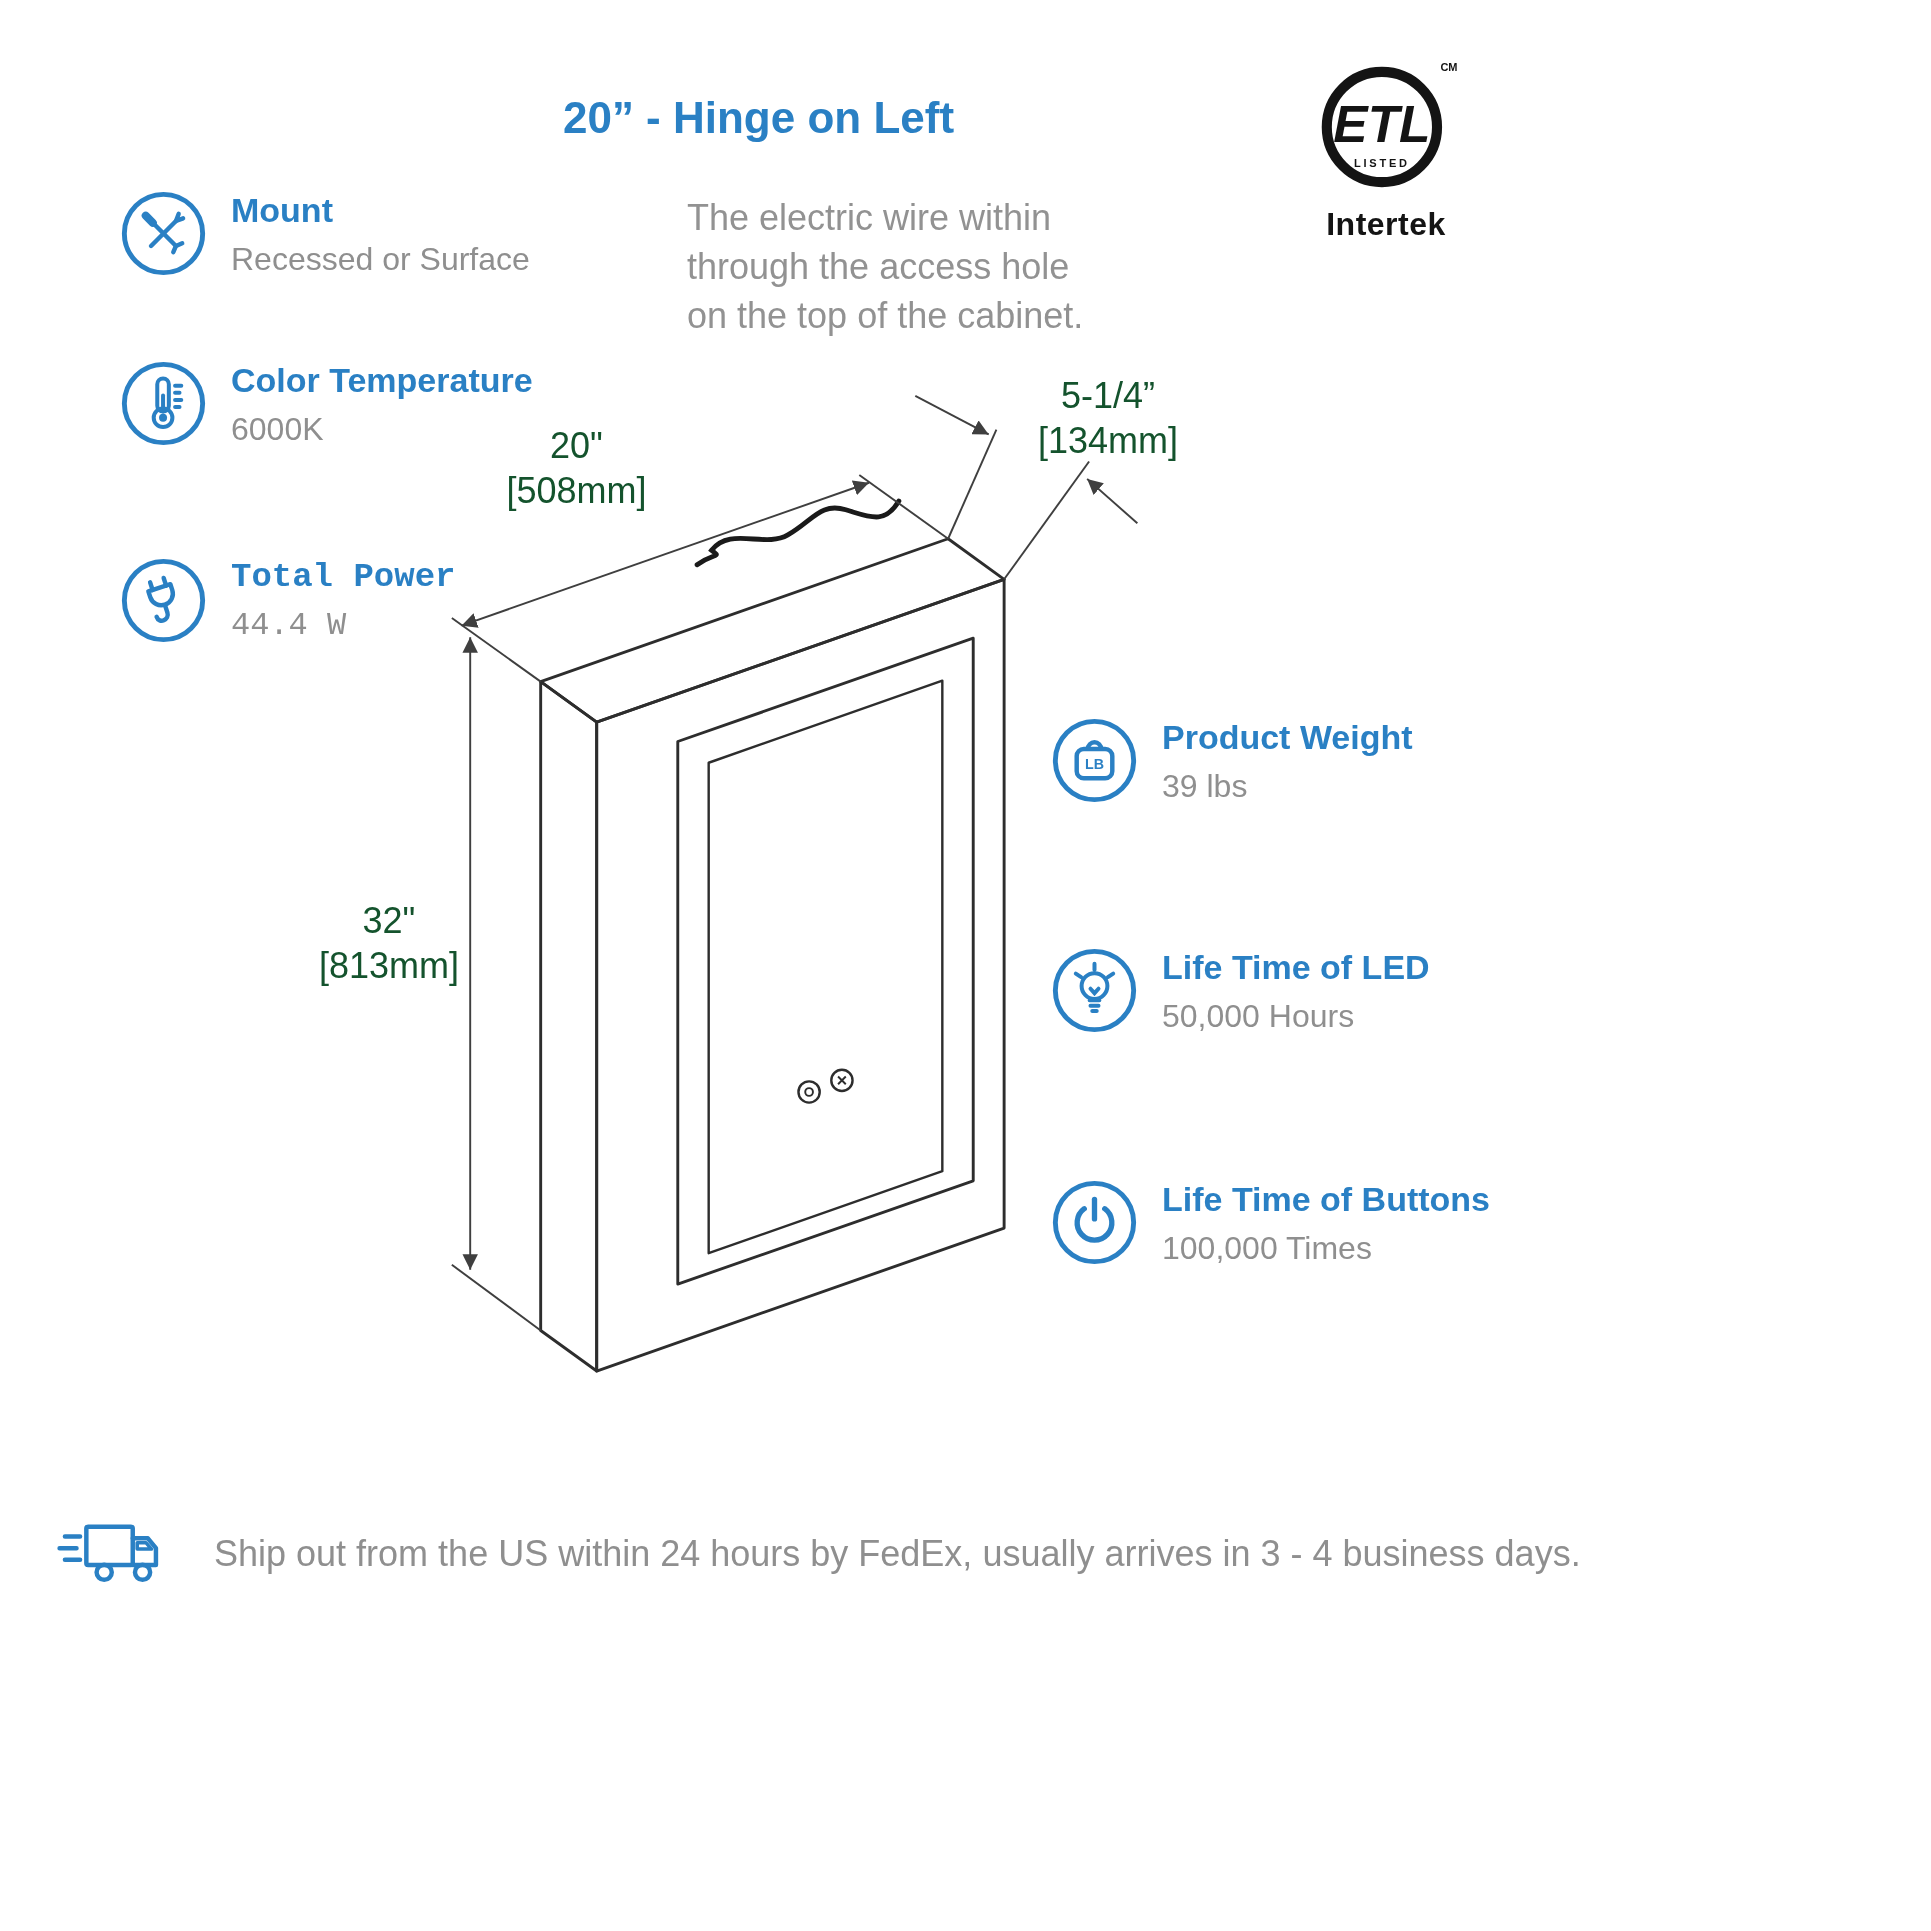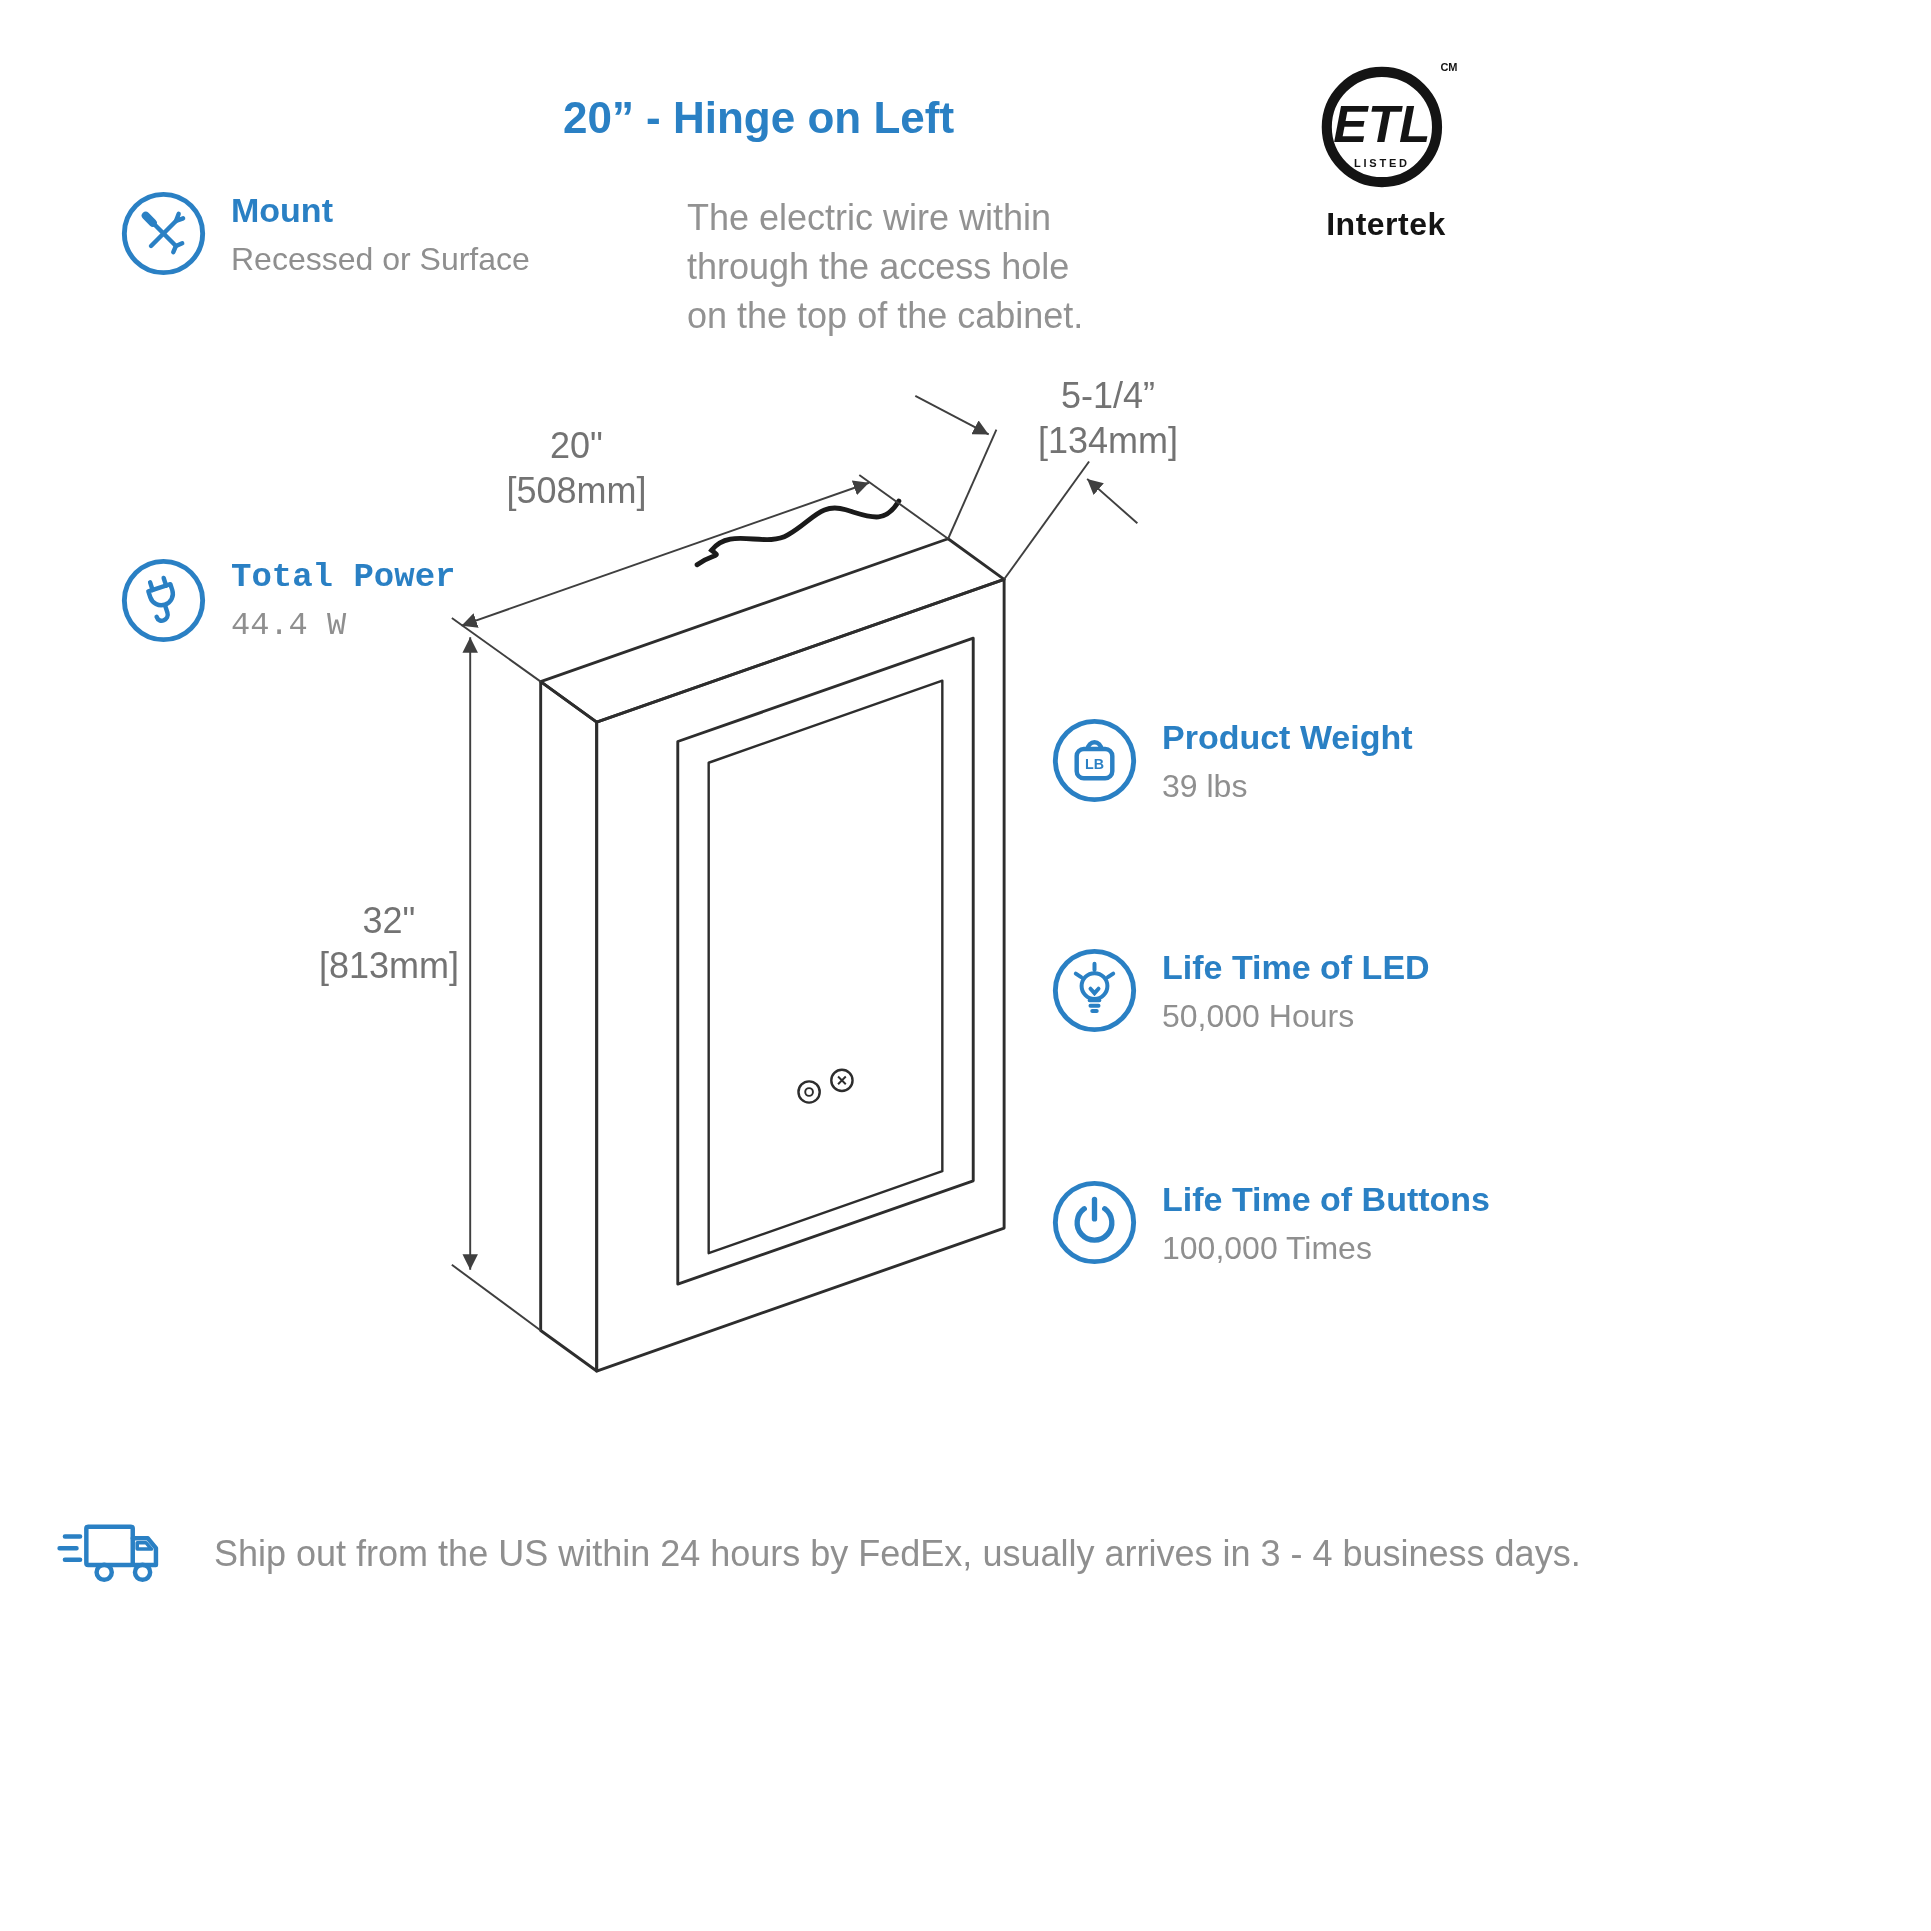--- a/index.html
+++ b/index.html
@@ -12,21 +12,21 @@
   .note { position:absolute; left:687px; top:193px; width:521px; font-size:36px;
           line-height:49px; color:#929292; white-space:pre-line; }
 
   .spec { position:absolute; display:flex; gap:23px; }
   .spec-icon { width:89px; height:89px; flex:0 0 auto; }
   .spec-icon svg { width:100%; height:100%; display:block; }
   .spec-text { display:flex; flex-direction:column; padding-top:1.9px; }
   .spec-label { font-size:34px; font-weight:bold; color:#2a80c4; }
   .spec-value { font-size:32px; color:#8f8f8f; margin-top:11.6px; }
 
-  .dim { position:absolute; text-align:center; font-size:36px; color:#737373; line-height:45px; }
+  .dim { position:absolute; text-align:center; font-size:36px; color:#14532d; line-height:45px; }
 
   .drawing { position:absolute; left:0; top:0; width:1931px; height:1931px; pointer-events:none; }
 
   .etl { position:absolute; left:1309px; top:58px; width:154px; text-align:center; }
   .etl svg { width:147px; height:138px; display:block; margin:0 auto; }
   .etl-brand { font-size:32px; font-weight:bold; color:#141414; margin-top:9.7px; letter-spacing:0.5px; }
 
   .ship { position:absolute; left:56px; top:1512px; display:flex; align-items:center; gap:42px; }
   .ship-icon { width:116px; height:83px; flex:0 0 auto; }
   .ship-icon svg { width:100%; height:100%; display:block; }
@@ -65,20 +65,38 @@
           <path d="M64 64 L71 61 M64 64 L61 71"></path>
         </g>
       </svg>
     </span>
     <span class="spec-text">
       <span class="spec-label">Mount</span>
       <span class="spec-value">Recessed or Surface</span>
     </span>
   </div>
 
+  <div class="spec" style="top:359px; left:119px;">
+    <span class="spec-icon">
+      <svg viewBox="0 0 100 100" fill="none" stroke="#2a80c4">
+        <circle cx="50" cy="50" r="44" stroke-width="5.5"></circle>
+        <g stroke-width="4.5" stroke-linecap="round">
+          <rect x="43" y="22" width="13" height="37" rx="6.5"></rect>
+          <circle cx="49.5" cy="66" r="10.5"></circle>
+          <line x1="49.5" y1="41" x2="49.5" y2="59"></line>
+          <path d="M63 30 h7 M63 38 h5 M63 46 h7 M63 54 h5"></path>
+        </g>
+        <circle cx="49.5" cy="66" r="4.5" fill="#2a80c4" stroke="none"></circle>
+      </svg>
+    </span>
+    <span class="spec-text">
+      <span class="spec-label">Color Temperature</span>
+      <span class="spec-value">6000K</span>
+    </span>
+  </div>
 
   <div class="spec" style="top:556px; left:119px;font-family:Liberation Mono, monospace;">
     <span class="spec-icon">
       <svg viewBox="0 0 100 100" fill="none" stroke="#2a80c4">
         <circle cx="50" cy="50" r="44" stroke-width="5.5"></circle>
         <g stroke-width="5" stroke-linecap="round" stroke-linejoin="round" transform="rotate(-18 50 50)">
           <path d="M42 26 v9 M58 26 v9"></path>
           <path d="M37 35 h26 v7 a13 13 0 0 1 -26 0 z"></path>
           <path d="M50 56 v8 c0 9 -13 10 -13 1"></path>
         </g>

